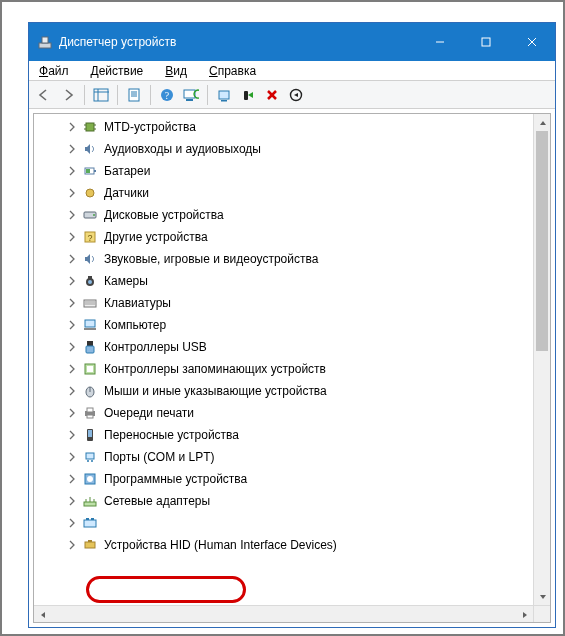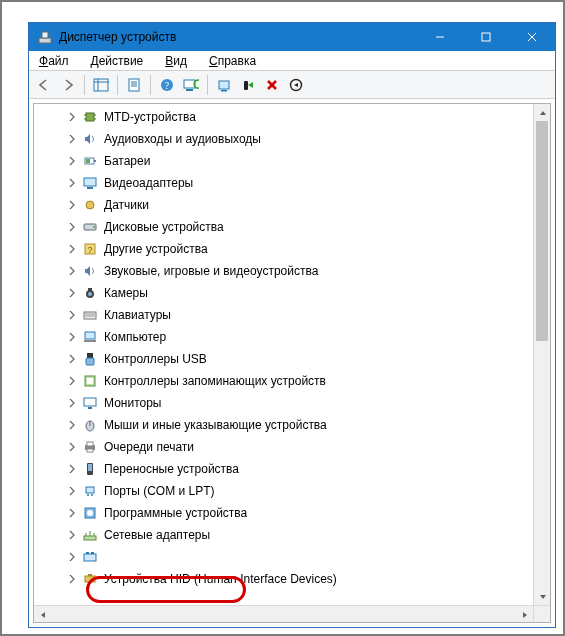--- a/index.html
+++ b/index.html
@@ -26,23 +26,23 @@
     top: 20px;
     width: 528px;
     height: 606px;
     border: 1px solid #2e6bb8;
     background: #fff;
     display: flex;
     flex-direction: column;
   }
   
   .titlebar {
-    height: 28px;
+    height: 38px;
     background: #1979ca;
-    color: #000000;
+    color: #ffffff;
     display: flex;
     align-items: center;
     font-size: 12px;
   }
   .titlebar .app-icon {
     width: 16px; height: 16px;
     margin: 0 6px 0 8px;
     display: flex; align-items: flex-end; justify-content: center;
   }
   .titlebar .title { flex: 1; }
@@ -318,34 +318,20 @@
               <span class="label">Батареи</span>
             </div>
             <div class="row">
               <span class="expando">
                 <svg width="10" height="10" viewBox="0 0 10 10">
                   <path d="M3 1 L7 5 L3 9" fill="none" stroke="#6b6b6b" stroke-width="1.3"></path>
                 </svg>
               </span>
               <span class="dev-icon">
                 <svg width="16" height="16" viewBox="0 0 16 16">
-                  <rect x="2" y="3" width="12" height="8" fill="#cfe9ff" stroke="#2a7ab0"></rect>
-                  <rect x="5" y="12" width="6" height="2" fill="#2a7ab0"></rect>
-                </svg>
-              </span>
-              <span class="label">Видеоадаптеры</span>
-            </div>
-            <div class="row">
-              <span class="expando">
-                <svg width="10" height="10" viewBox="0 0 10 10">
-                  <path d="M3 1 L7 5 L3 9" fill="none" stroke="#6b6b6b" stroke-width="1.3"></path>
-                </svg>
-              </span>
-              <span class="dev-icon">
-                <svg width="16" height="16" viewBox="0 0 16 16">
                   <circle cx="8" cy="8" r="4" fill="#e5c45a" stroke="#a58430"></circle>
                 </svg>
               </span>
               <span class="label">Датчики</span>
             </div>
             <div class="row">
               <span class="expando">
                 <svg width="10" height="10" viewBox="0 0 10 10">
                   <path d="M3 1 L7 5 L3 9" fill="none" stroke="#6b6b6b" stroke-width="1.3"></path>
                 </svg>
@@ -450,34 +436,20 @@
                   <path d="M3 1 L7 5 L3 9" fill="none" stroke="#6b6b6b" stroke-width="1.3"></path>
                 </svg>
               </span>
               <span class="dev-icon">
                 <svg width="16" height="16" viewBox="0 0 16 16">
                   <rect x="3" y="3" width="10" height="10" fill="#bde0a8" stroke="#5a8f3f"></rect>
                   <rect x="5" y="5" width="6" height="6" fill="#fff"></rect>
                 </svg>
               </span>
               <span class="label">Контроллеры запоминающих устройств</span>
-            </div>
-            <div class="row">
-              <span class="expando">
-                <svg width="10" height="10" viewBox="0 0 10 10">
-                  <path d="M3 1 L7 5 L3 9" fill="none" stroke="#6b6b6b" stroke-width="1.3"></path>
-                </svg>
-              </span>
-              <span class="dev-icon">
-                <svg width="16" height="16" viewBox="0 0 16 16">
-                  <rect x="2" y="3" width="12" height="8" fill="#fff" stroke="#2a7ab0"></rect>
-                  <rect x="6" y="12" width="4" height="2" fill="#2a7ab0"></rect>
-                </svg>
-              </span>
-              <span class="label">Мониторы</span>
             </div>
             <div class="row">
               <span class="expando">
                 <svg width="10" height="10" viewBox="0 0 10 10">
                   <path d="M3 1 L7 5 L3 9" fill="none" stroke="#6b6b6b" stroke-width="1.3"></path>
                 </svg>
               </span>
               <span class="dev-icon">
                 <svg width="16" height="16" viewBox="0 0 16 16">
                   <ellipse cx="8" cy="9" rx="4" ry="5" fill="#cfd6dd" stroke="#5e6b78"></ellipse>

